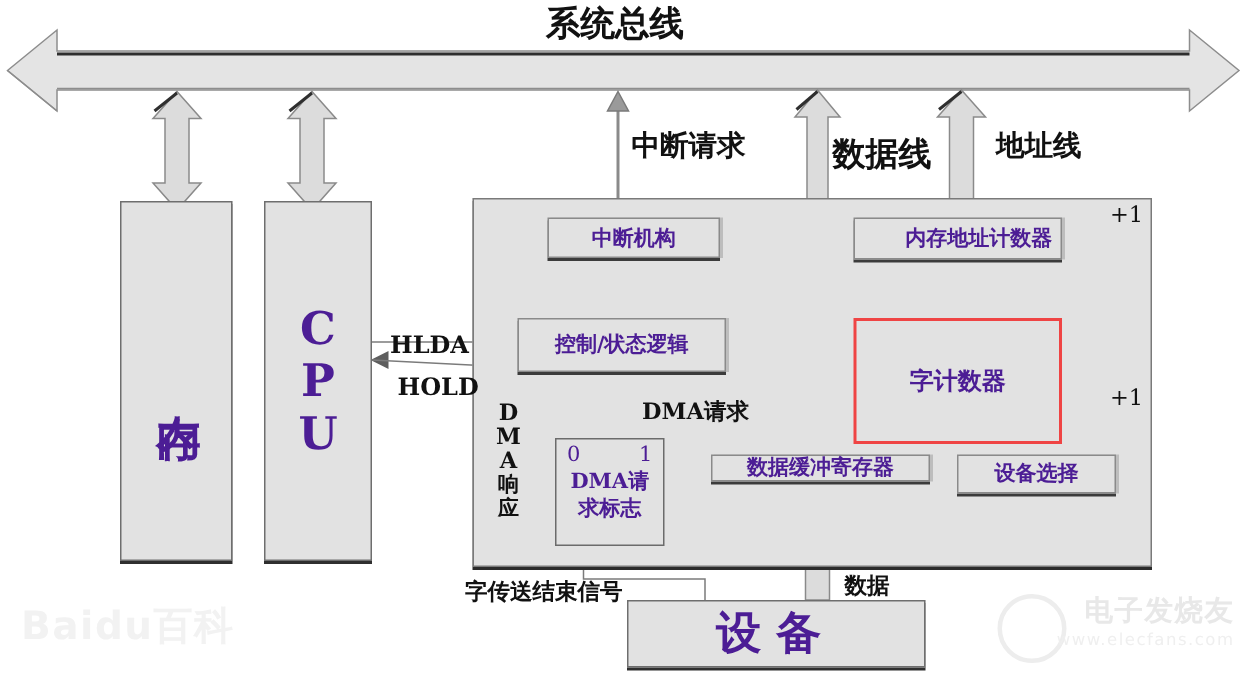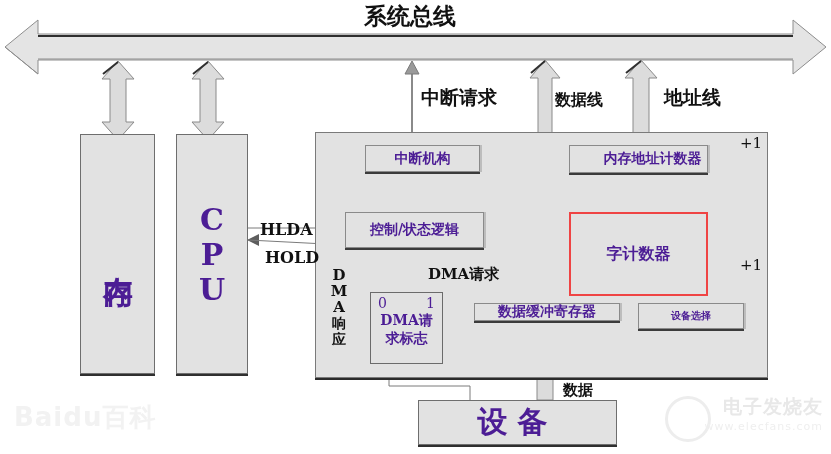--- a/index.html
+++ b/index.html
@@ -191,57 +191,58 @@
 
   <div class="box plain" style="left:569px;top:212px;width:139px;height:84px;border:2px solid #ef4444;">
     <span class="cjk" style="font-size:16px;">字计数器</span>
   </div>
 
   <div class="box" style="left:474px;top:303px;width:146px;height:18px;">
     <span class="cjk" style="font-size:14px;">数据缓冲寄存器</span>
   </div>
 
   <div class="box" style="left:638px;top:303px;width:106px;height:26px;">
-    <span class="cjk" style="font-size:10px;">设备选择</span>
+    <span class="cjk" style="font-size:14px;">设备选择</span>
   </div>
 
   <div class="box plain" style="left:370px;top:292px;width:73px;height:72px;flex-direction:column;
               justify-content:flex-start;padding-top:2px;border:1px solid #6b6b6b;">
     <div style="width:100%;display:flex;justify-content:space-between;padding:0 7px;box-sizing:border-box;">
       <span class="ser" style="font-size:14px;">0</span>
       <span class="ser" style="font-size:14px;">1</span>
     </div>
     <div class="cjk" style="font-size:14px;margin-top:1px;">DMA请</div>
     <div class="cjk" style="font-size:14px;">求标志</div>
   </div>
 
   <div class="box thick" style="left:418px;top:400px;width:199px;height:45px;">
     <span class="cjk" style="font-size:30px;letter-spacing:10px;">设备</span>
   </div>
 
   <div class="label cjk" style="left:421px;top:88px;font-size:19px;">中断请求</div>
 
-  <div class="label cjk" style="left:555px;top:92px;font-size:16px;">数据线</div>
+  <div class="label cjk" style="left:555px;top:92px;font-size:22px;">数据线</div>
 
   <div class="label cjk" style="left:664px;top:88px;font-size:19px;">地址线</div>
 
   <div class="label ser" style="left:260px;top:203px;font-size:16px;font-weight:700;margin-top:19px;">HLDA</div>
 
   <div class="label ser" style="left:265px;top:250px;font-size:16px;font-weight:700;">HOLD</div>
 
   <div class="label cjk" style="left:428px;top:267px;font-size:15px;">DMA请求</div>
 
   <div class="abs" style="left:330px;top:267px;width:18px;text-align:center;line-height:16px;">
     <div class="ser" style="font-size:15px;font-weight:700;">D</div>
     <div class="ser" style="font-size:15px;font-weight:700;">M</div>
     <div class="ser" style="font-size:15px;font-weight:700;">A</div>
     <div class="cjk" style="font-size:14px;">响</div>
     <div class="cjk" style="font-size:14px;">应</div>
   </div>
 
+  <div class="label cjk" style="left:310px;top:387px;font-size:15px;">字传送结束信号</div>
 
   <div class="label cjk" style="left:563px;top:383px;font-size:15px;">数据</div>
 
   <div class="label ser" style="left:740px;top:136px;font-size:15px;">+1</div>
 
   <div class="label ser" style="left:740px;top:258px;font-size:15px;">+1</div>
 
   <div class="wm-baidu">Baidu百科</div>
 
   <div class="wm-ring"></div>

